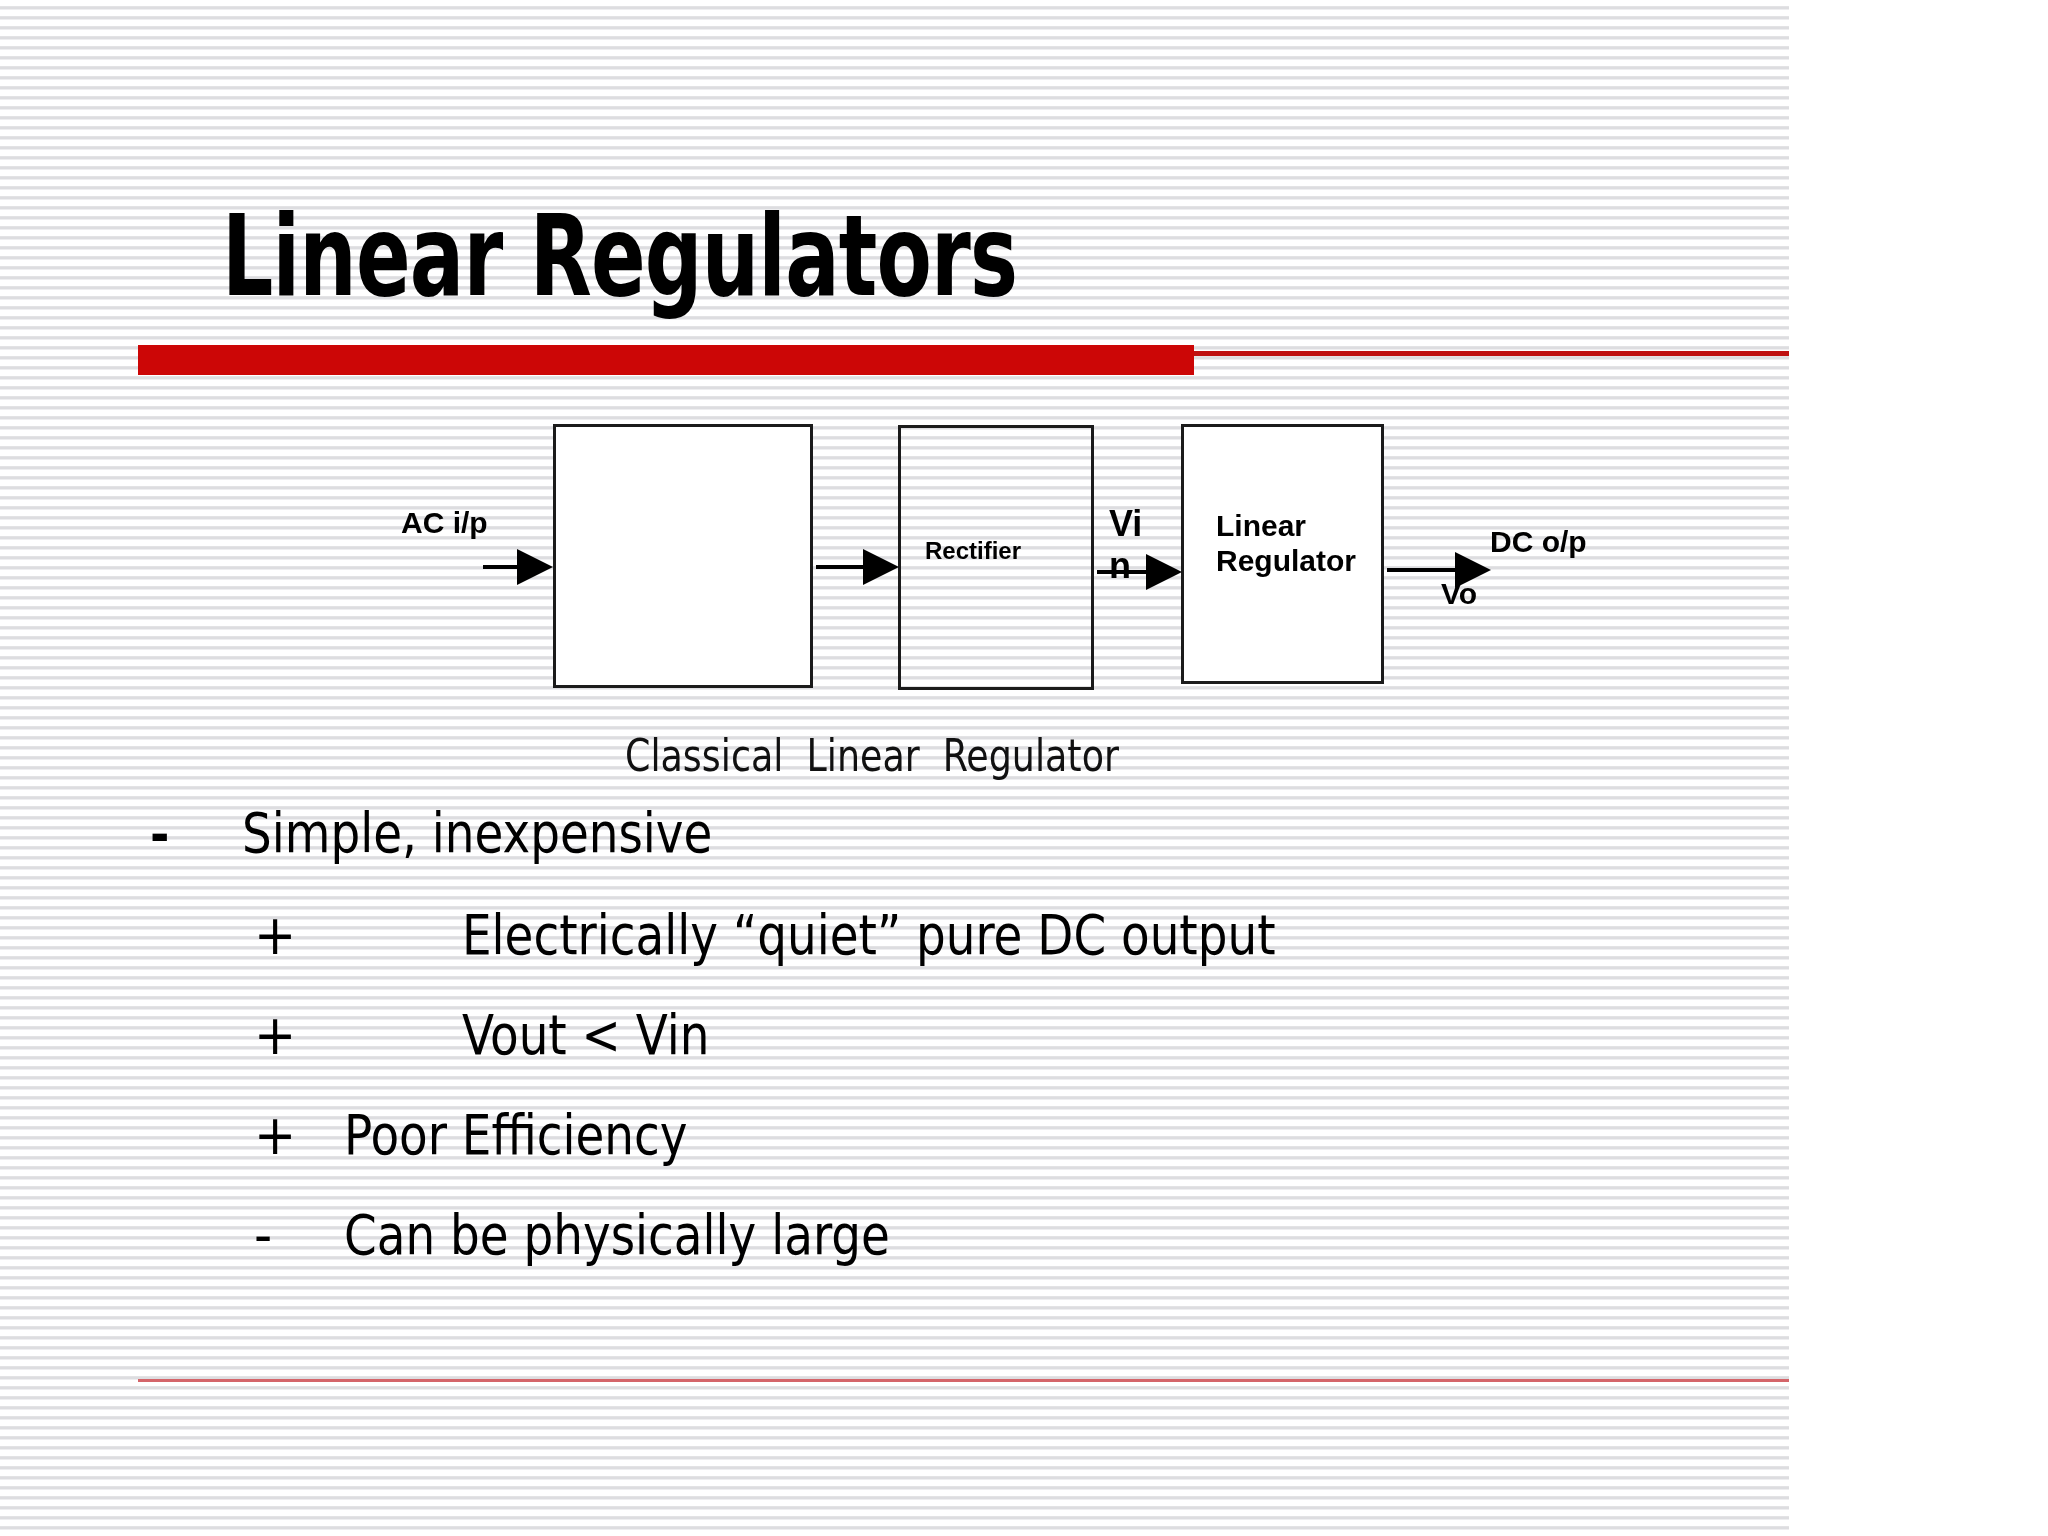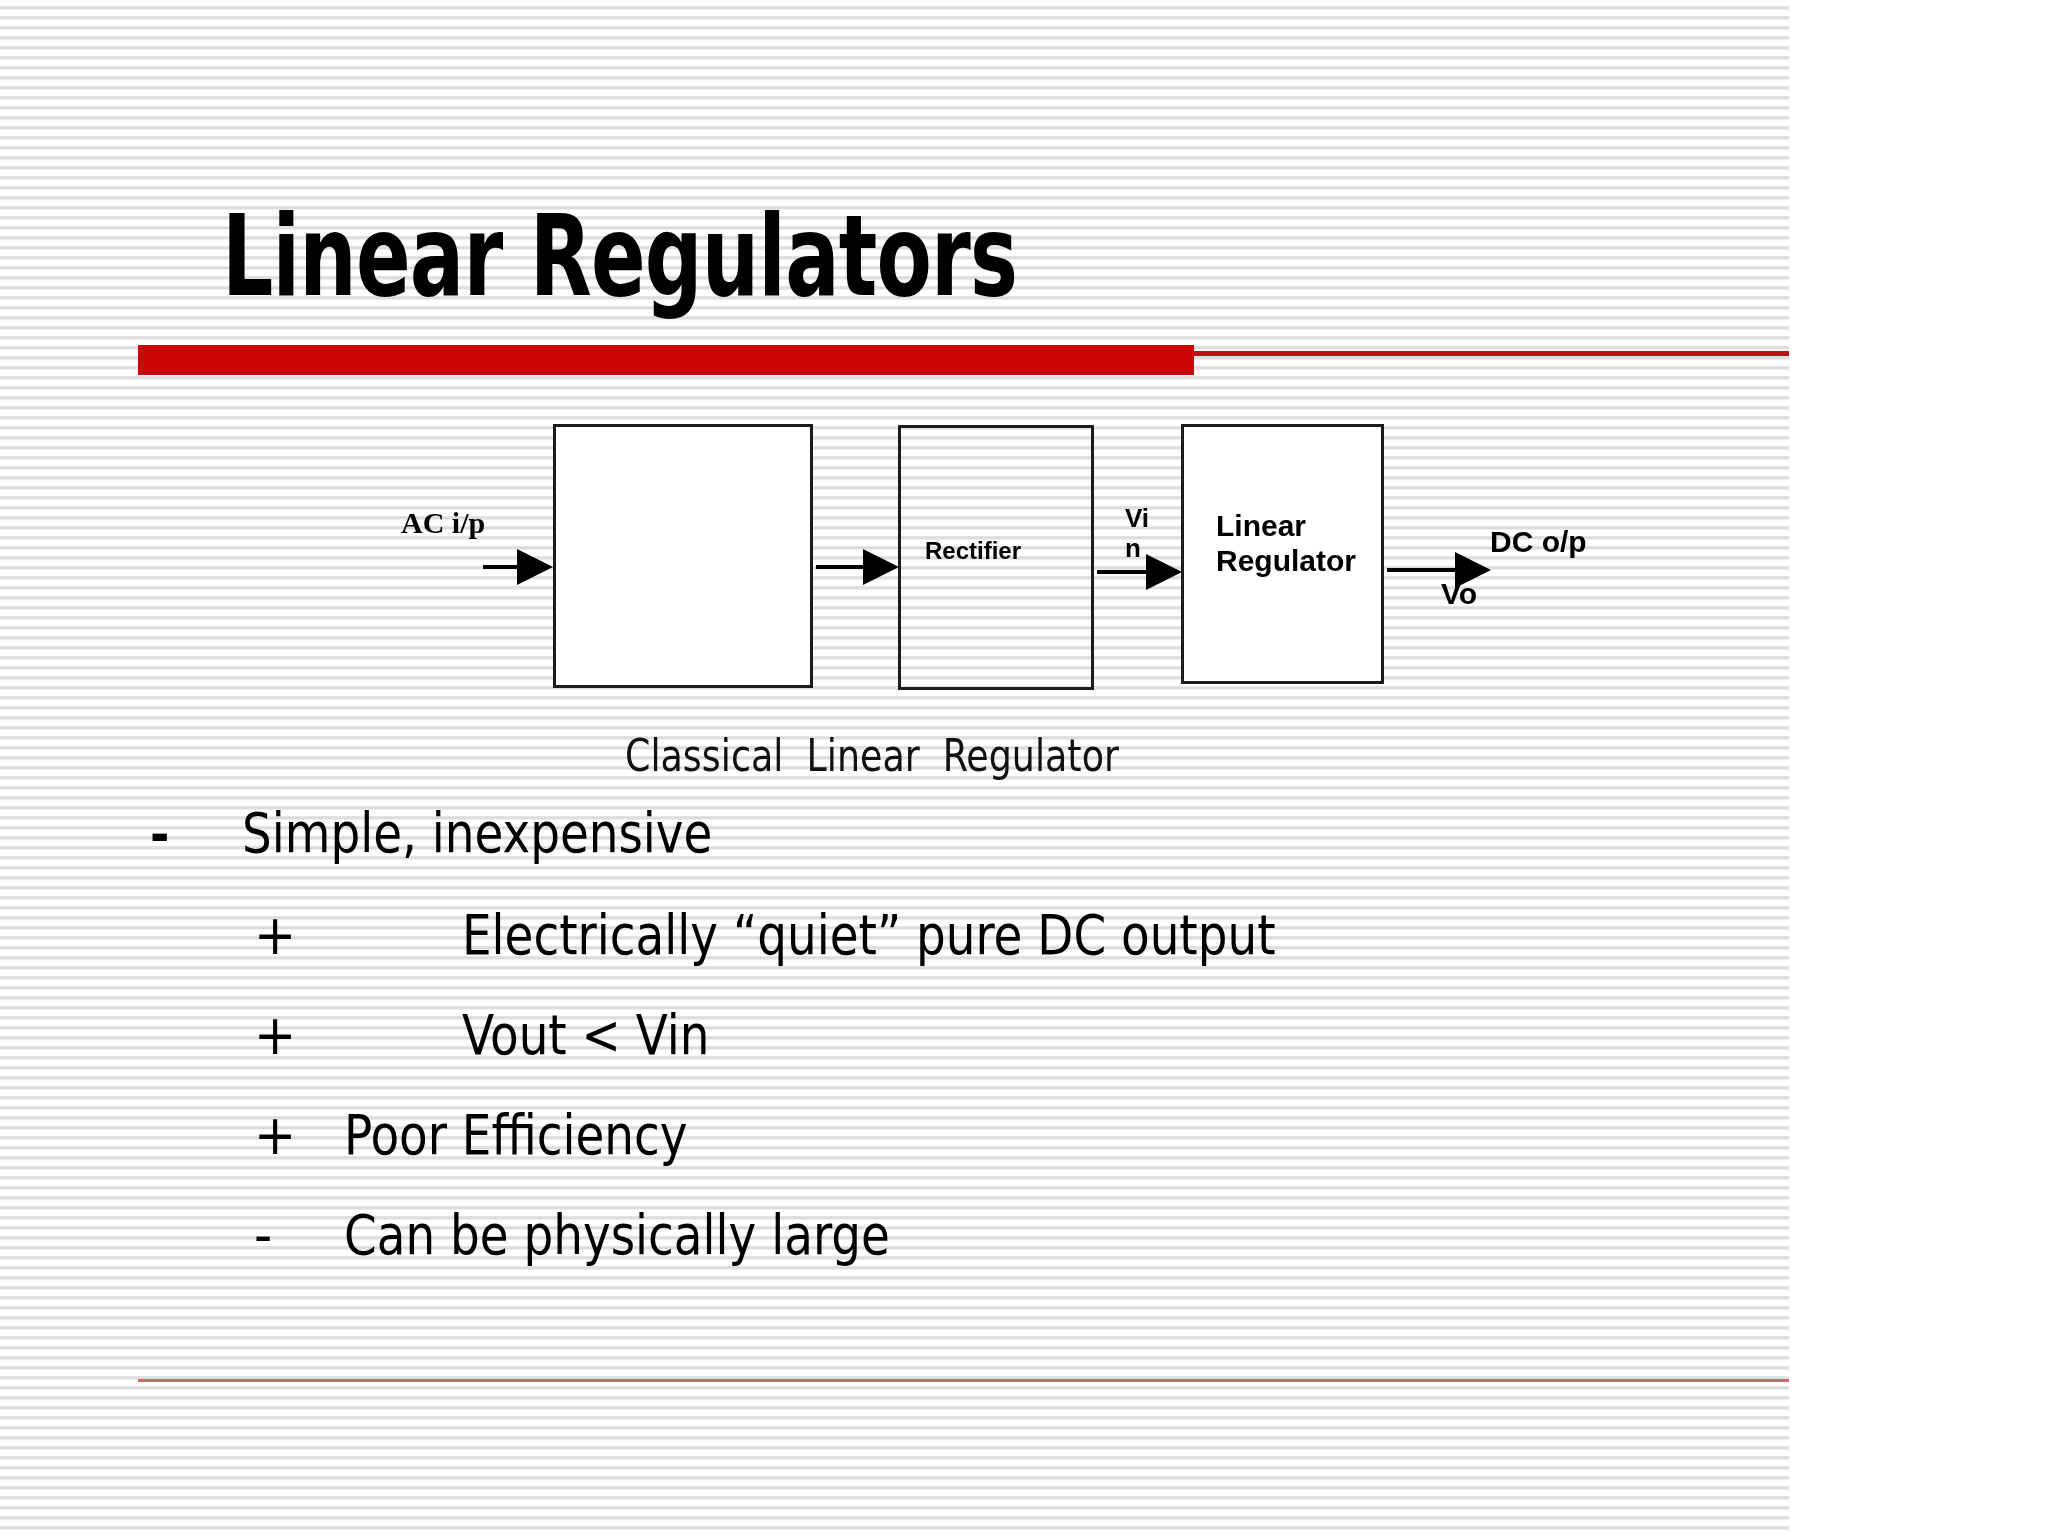--- a/index.html
+++ b/index.html
@@ -110,22 +110,22 @@
   #lbl-rectifier {
     left: 925px;  top: 537px;
     font-size: 24px;
   }
   #lbl-linreg {
     left: 1216px; top: 508px;
     font-size: 30px;
   }
 
   
-  #lbl-acip  { left: 401px;  top: 505px;  font-size: 30px; font-family: Liberation Serif, serif; }
-  #lbl-vin   { left: 1109px; top: 503px;  font-size: 26px; margin-left: 16px; }
+  #lbl-acip  { left: 401px;  top: 505px;  font-size: 30px; }
+  #lbl-vin   { left: 1109px; top: 503px;  font-size: 36px; }
   #lbl-dcop  { left: 1490px; top: 524px;  font-size: 30px; }
   #lbl-vo    { left: 1441px; top: 576px;  font-size: 30px; }
 
   
   #caption {
     position: absolute;
     left: 625px;
     top: 730px;
     font-size: 44px;
     color: #111111;

